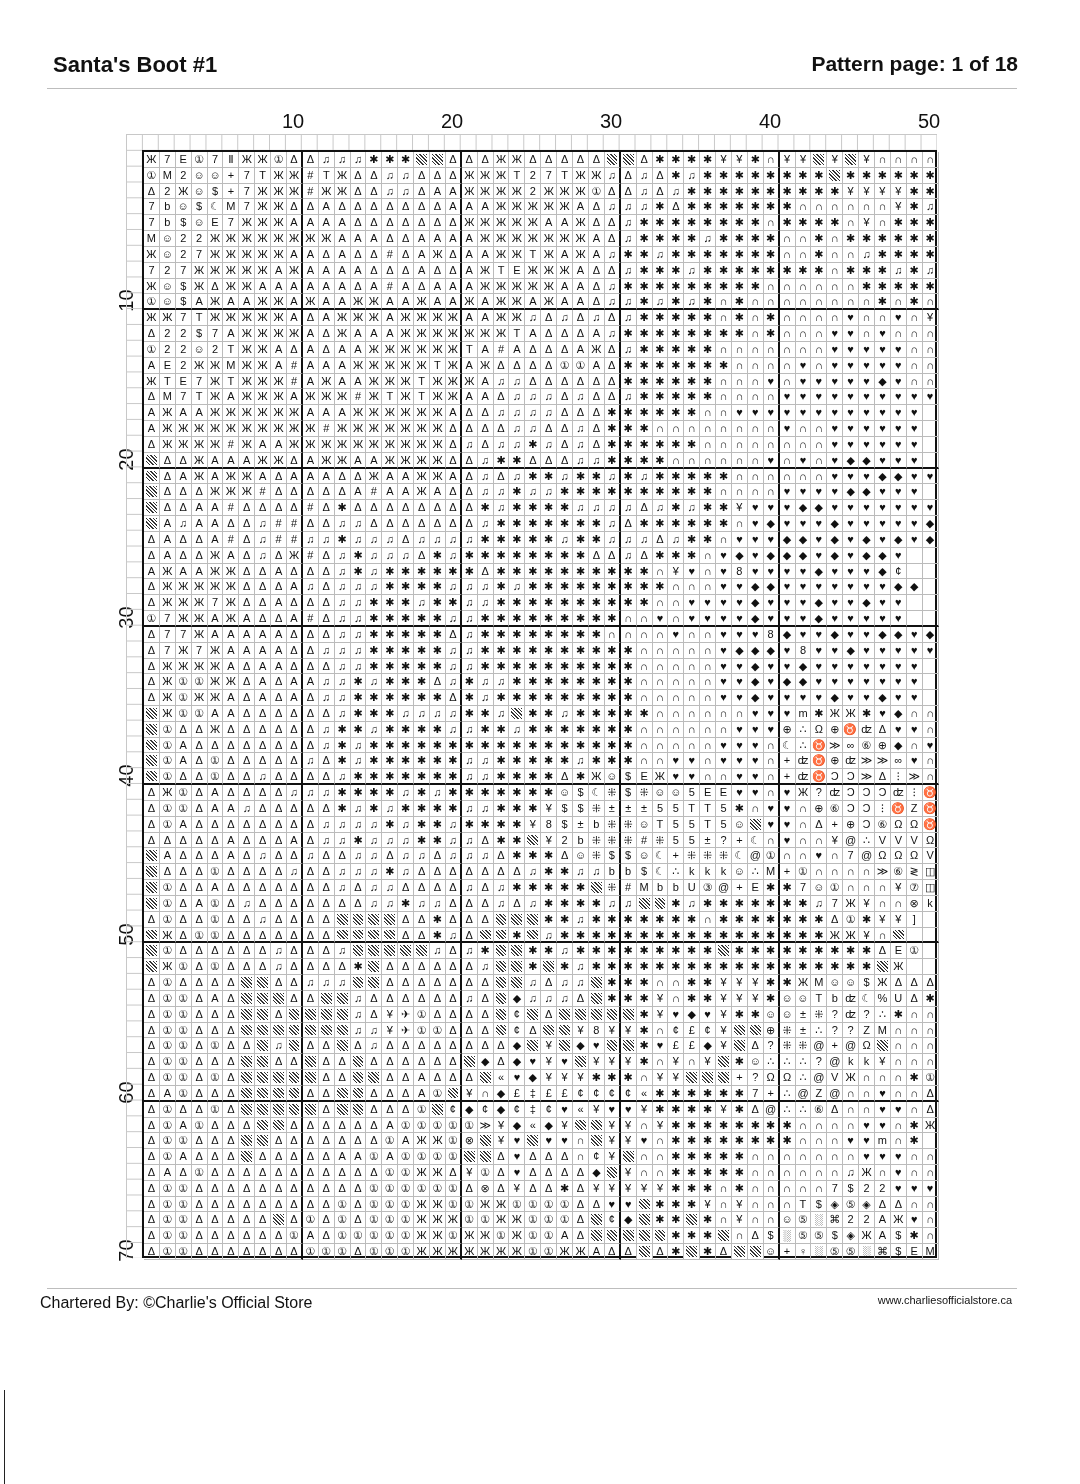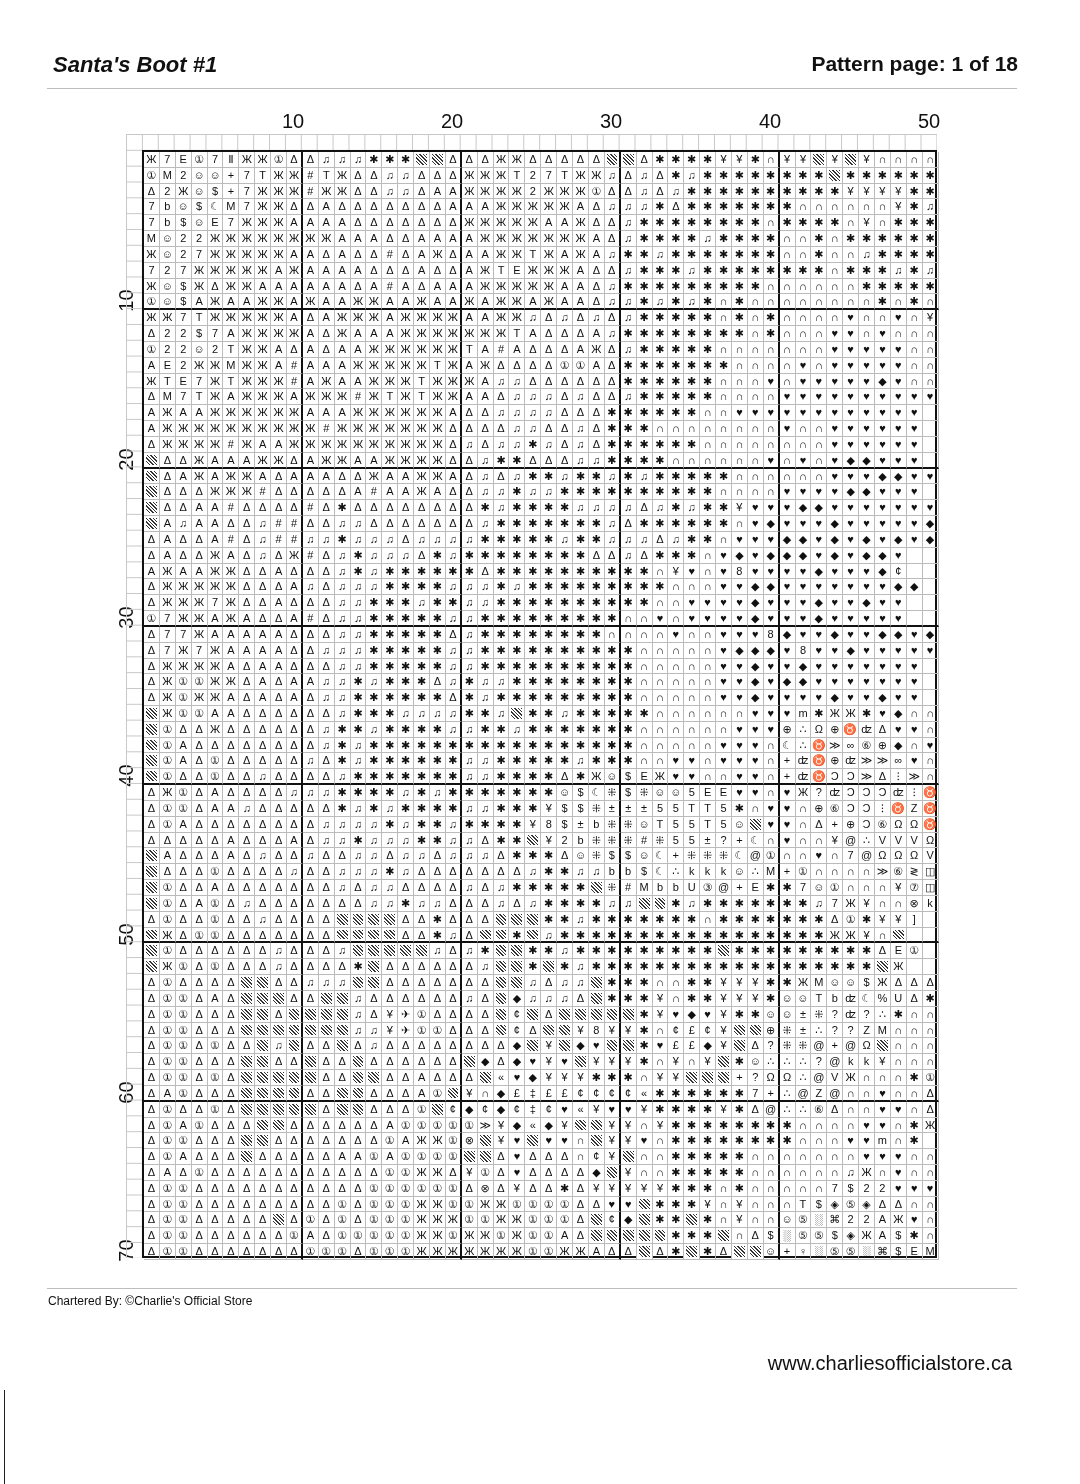--- a/index.html
+++ b/index.html
@@ -1,38 +1,38 @@
 <!DOCTYPE html>
 <html><head>
 <meta charset="utf-8">
 <style>
   html, body { margin:0; padding:0; }
   body { width:1080px; height:1484px; background:#ffffff; position:relative; overflow:hidden; font-family:"Liberation Sans", sans-serif; color:#111; }
-  .hdr-title { position:absolute; left:53px; top:52px; font-size:22px; font-weight:bold;font-style:italic; }
+  .hdr-title { position:absolute; left:53px; top:52px; font-size:22px; font-weight:bold; }
   .hdr-page { position:absolute; right:62px; top:52px; font-size:21px; font-weight:bold; }
   .rule { position:absolute; left:47px; width:970px; height:0; border-top:1px solid #bdbdbd; }
   .rule.top { top:88px; }
   .rule.bot { top:1288px; }
   .col-num { position:absolute; top:110px; font-size:20px; width:40px; text-align:center; }
   .row-num { position:absolute; left:106px; font-size:20px; transform:rotate(-90deg); transform-origin:center; width:40px; text-align:center; }
   #margin-grid { position:absolute; left:126px; top:134px; width:811px; height:1124px;
     background-image:
       linear-gradient(to right, #c8c8c8 1px, transparent 1px),
       linear-gradient(to bottom, #c8c8c8 1px, transparent 1px);
     background-size:15.9px 15.83px; background-position:0 0; }
   #grid { position:absolute; left:142px; top:150px; width:795px; height:1108px;
     display:grid; grid-template-columns:repeat(50, 15.9px); grid-template-rows:repeat(70, 15.83px);
     background:#fff; border:2px solid #111; box-sizing:border-box; }
   .cell { border-right:1px solid #bbb; border-bottom:1px solid #bbb; box-sizing:border-box;
     font-size:11px; line-height:14px; text-align:center; overflow:hidden; white-space:nowrap; }
   .cell.v10 { border-right:2px solid #111; }
   .cell.h10 { border-bottom:2px solid #111; }
   .cell.hatch { background-image:repeating-linear-gradient(45deg, #333 0 1px, #fff 1px 2.5px); box-shadow: inset 0 0 0 2px #fff; }
-  .foot-left { position:absolute; left:48px; top:1294px; font-size:12px; }
-  .foot-right { position:absolute; right:68px; top:1352px; font-size:20px; }
+  .foot-left { position:absolute; left:40px; top:1294px; font-size:16px; }
+  .foot-right { position:absolute; right:68px; top:1294px; font-size:11px; }
   .scan-line { position:absolute; left:4px; top:1390px; width:1px; height:94px; background:#222; }
 </style>
 </head>
 <body>
 
 <div class="hdr-title">Santa's Boot #1</div>
 <div class="hdr-page">Pattern page: 1 of 18</div>
 <div class="rule top"></div>
 
 <div id="col-labels">

